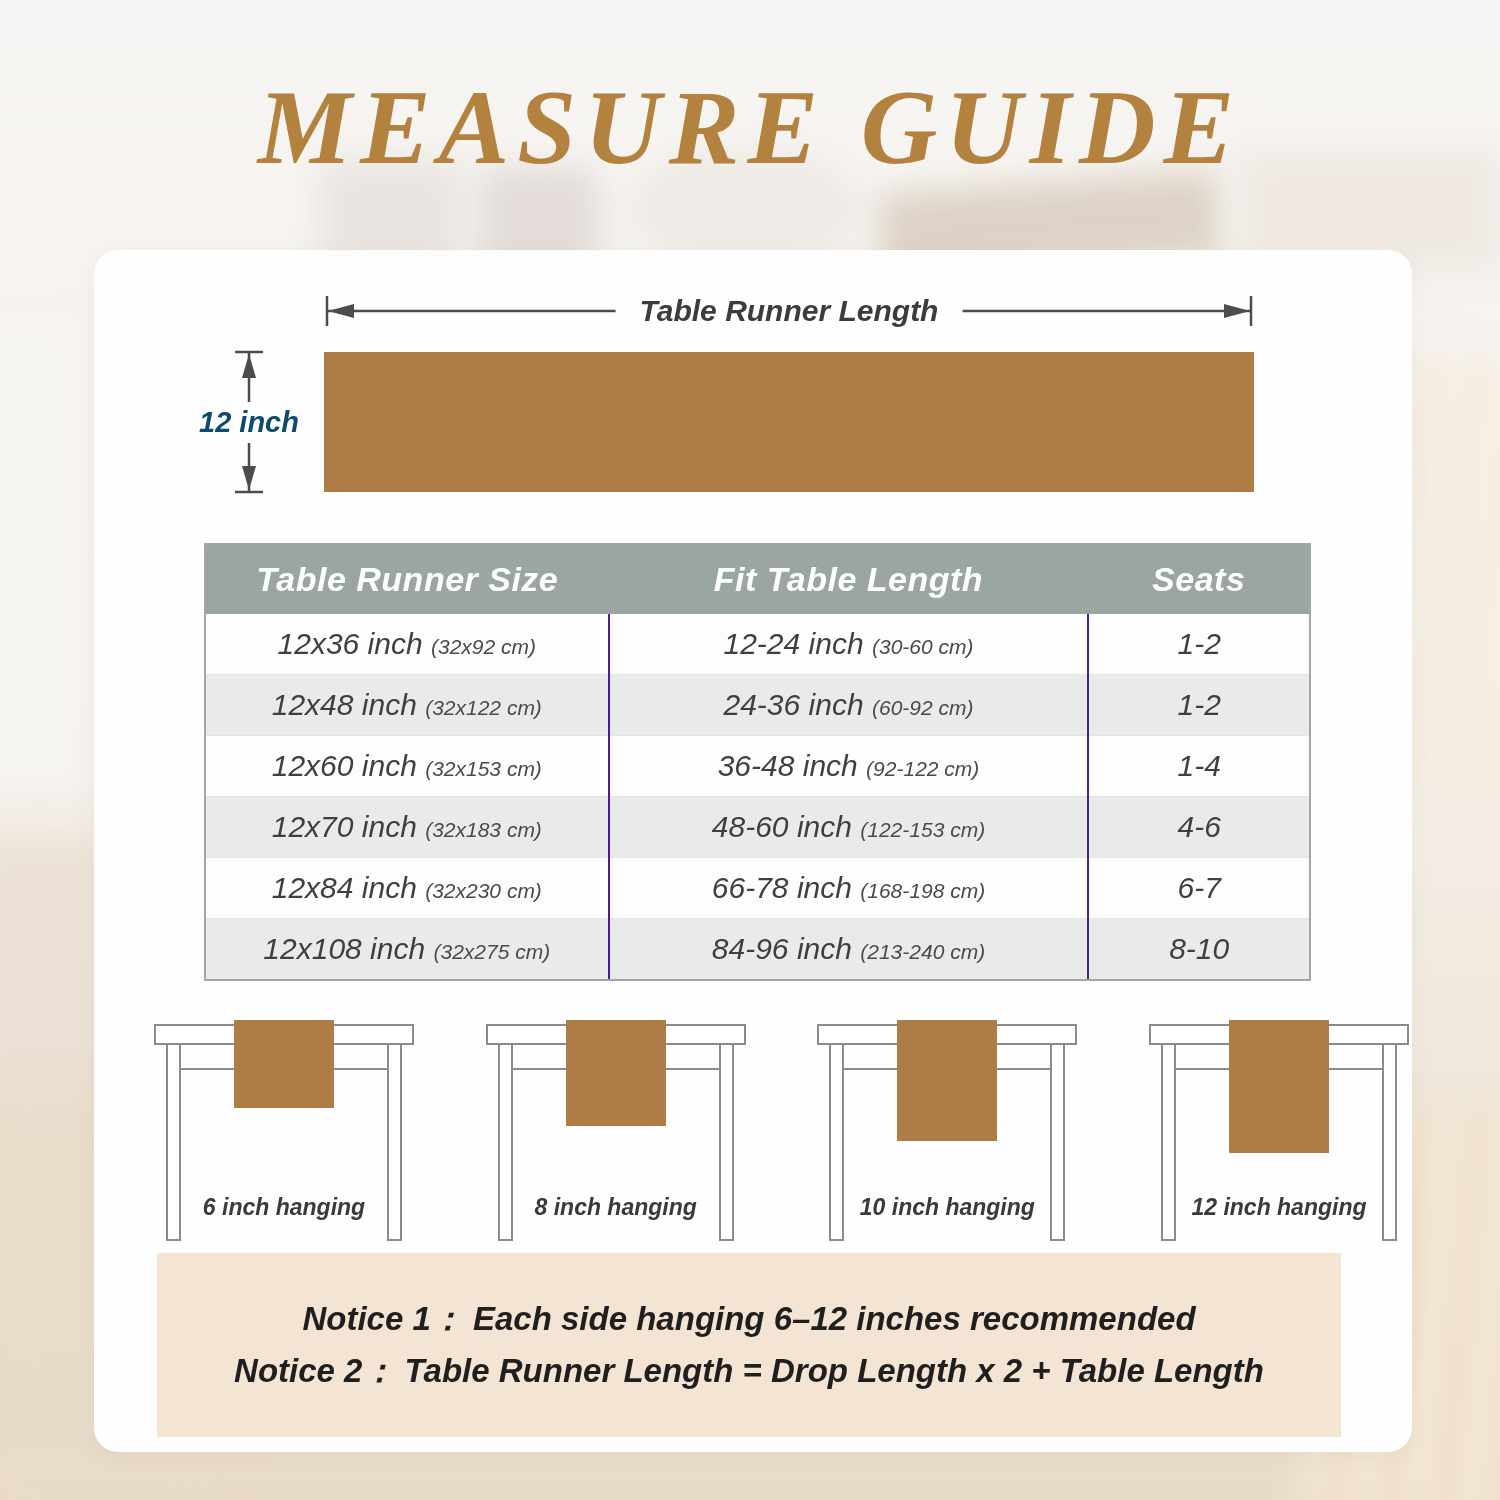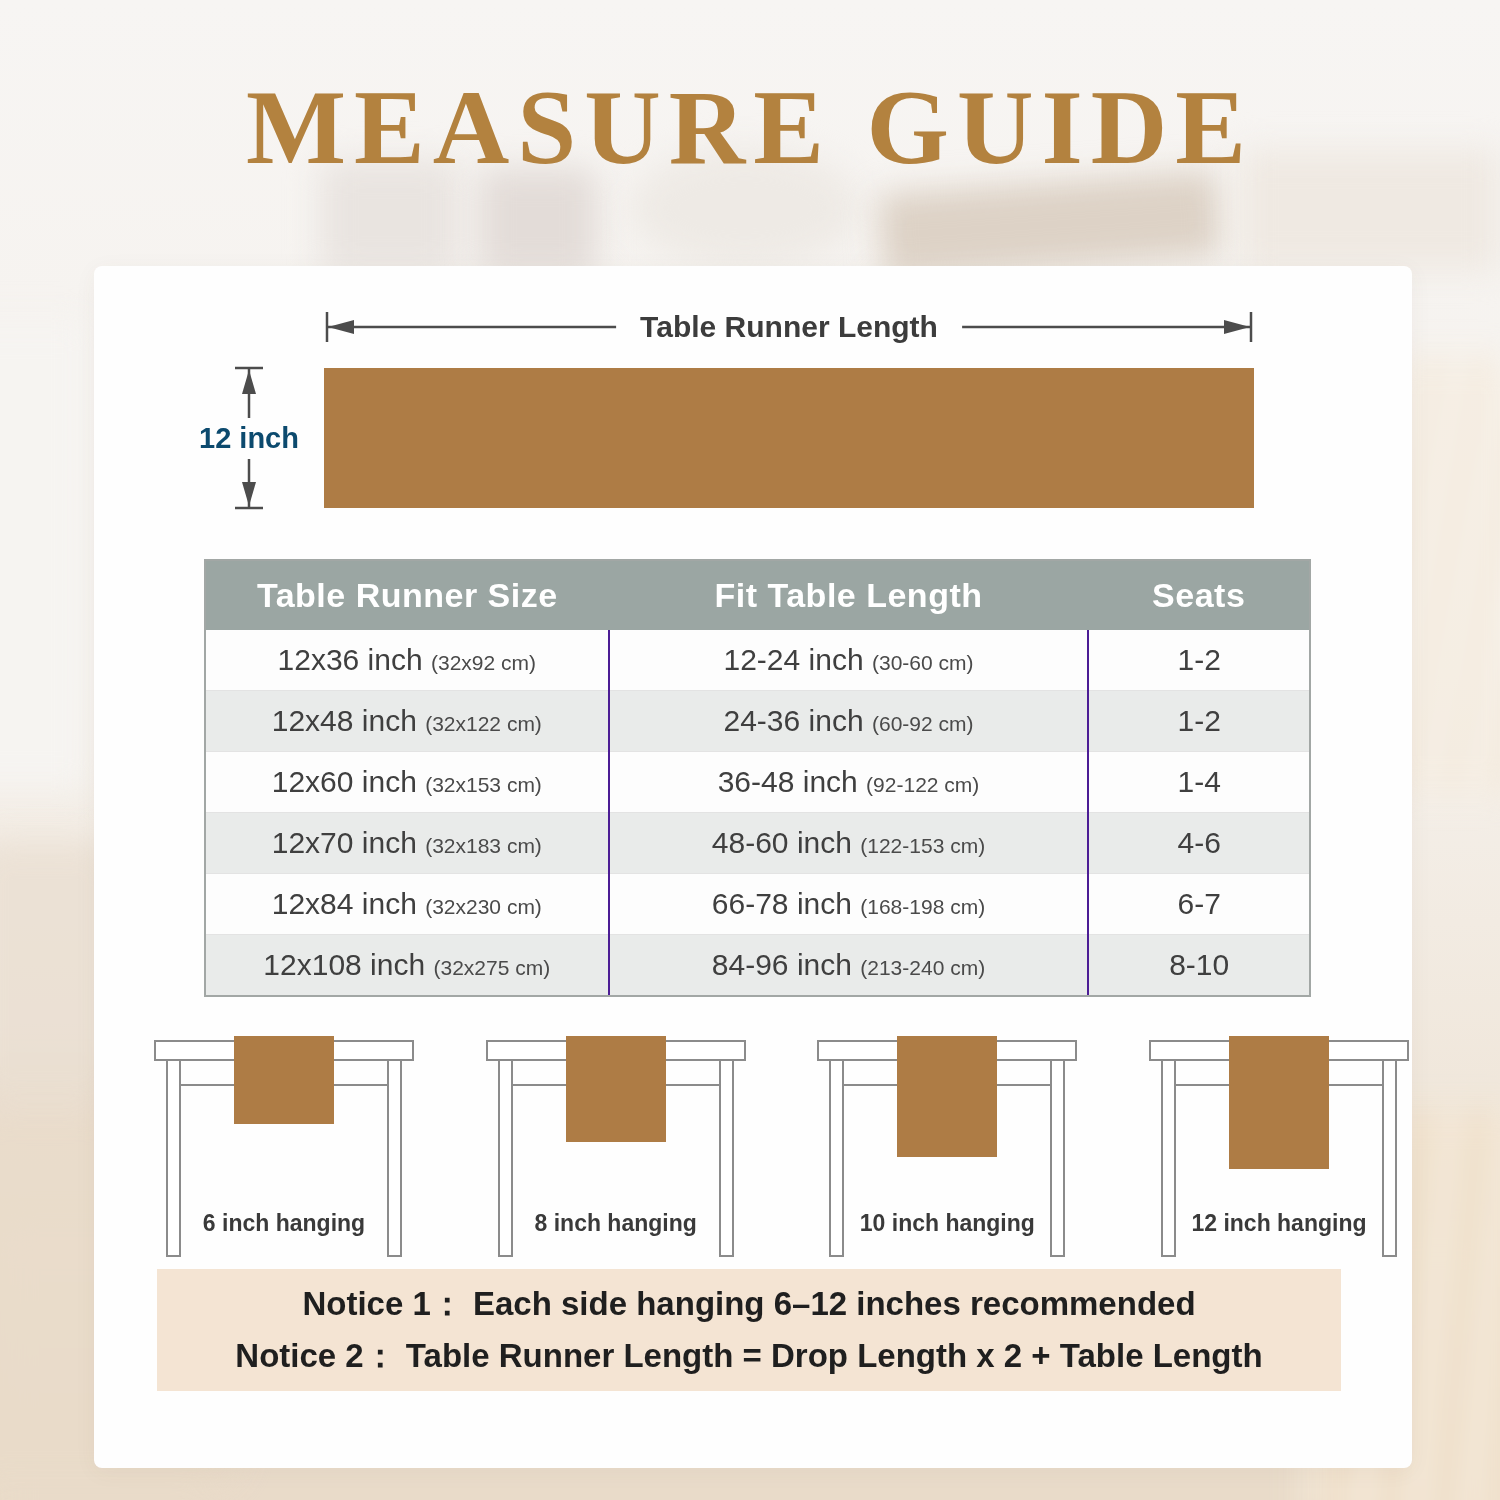--- a/index.html
+++ b/index.html
@@ -1,17 +1,17 @@
 <!DOCTYPE html>
 <html><head>
 <meta charset="utf-8">
 <style>
   html,body{margin:0;padding:0;}
   .stage{position:relative;width:1500px;height:1500px;overflow:hidden;
-         font-family:"Liberation Sans", sans-serif;background:#f6f4f1;}
+         font-family:"Liberation Sans", sans-serif;background:#f6f4f1;font-style:italic;}
 
   
   .bg{position:absolute;inset:0;
       background:linear-gradient(180deg,#f7f5f3 0%,#f5f1ec 45%,#efe5d8 78%,#eadcc8 100%);}
   .bg .blob{position:absolute;filter:blur(16px);}
   .b1{left:320px;top:160px;width:140px;height:115px;background:#e9e4e0;border-radius:18px;}
   .b2{left:478px;top:168px;width:120px;height:108px;background:#e3dcd8;border-radius:16px;}
   .b3{left:630px;top:148px;width:230px;height:120px;background:#eeeae5;border-radius:50%;}
   .b4{left:880px;top:182px;width:340px;height:85px;background:#ddd2c6;transform:rotate(-4deg);border-radius:10px;}
   .b10{right:0;top:150px;width:260px;height:120px;background:#efe9e2;}
@@ -23,22 +23,22 @@
       background:repeating-linear-gradient(95deg,#ecd9c0 0 22px,#f6ecdd 22px 54px);opacity:.9;}
   .b8{left:-50px;bottom:10px;width:290px;height:430px;background:#e9dbc9;border-radius:40px;opacity:.85;}
   .b11{left:-30px;top:840px;width:150px;height:270px;background:#eadfd2;border-radius:30px;opacity:.8;}
 
   
   .title{position:absolute;left:0;top:70px;width:100%;text-align:center;z-index:3;
          font-family:"Liberation Serif", serif;font-weight:bold;font-size:106px;
          letter-spacing:8px;color:#b3823f;line-height:1.1;}
 
   
-  .card{position:absolute;left:94px;top:266px;width:1318px;height:1202px;z-index:2;
-        background:#fefefe;border-radius:8px;box-shadow:0 4px 22px rgba(90,70,50,.05);}
+  .card{position:absolute;left:94px;top:250px;width:1318px;height:1202px;z-index:2;
+        background:#fefefe;border-radius:24px;box-shadow:0 4px 22px rgba(90,70,50,.05);}
 
   
   .h-arrow{position:absolute;left:230px;top:41px;width:930px;height:40px;}
   .h-arrow svg{position:absolute;left:0;top:0;}
   .h-arrow-label{position:absolute;left:50%;top:1px;transform:translateX(-50%);
       background:#fefefe;padding:0 24px;font-size:30px;font-weight:bold;color:#3c3c3c;
       line-height:38px;white-space:nowrap;}
   .runner-big{position:absolute;left:230px;top:102px;width:930px;height:140px;background:#ae7c45;}
   .v-arrow{position:absolute;left:135px;top:100px;width:40px;height:144px;}
   .v-arrow-label{position:absolute;left:82px;top:152px;width:146px;text-align:center;
@@ -67,21 +67,21 @@
   .mt-leg{position:absolute;top:25px;width:15px;height:198px;background:#fff;
       border:2px solid #8b8b8b;border-top:none;box-sizing:border-box;}
   .mt-leg.l{left:12px;}  .mt-leg.r{right:12px;}
   .mt-apron{position:absolute;left:27px;right:27px;top:50px;height:2px;background:#8b8b8b;}
   .mt-runner{position:absolute;left:80px;top:2px;width:100px;background:#ae7c45;z-index:2;}
   .d1{height:88px;} .d2{height:106px;} .d3{height:121px;} .d4{height:133px;}
   .mt-label{position:absolute;left:-20px;right:-20px;top:176px;text-align:center;
       font-size:23px;font-weight:bold;color:#3a3a3a;z-index:3;}
 
   
-  .notice{position:absolute;left:63px;top:1003px;width:1184px;height:122px;
+  .notice{position:absolute;left:63px;top:1003px;width:1184px;height:184px;
       background:#f4e4d3;display:flex;flex-direction:column;justify-content:center;
       gap:12px;}
   .notice-line{text-align:center;font-size:33px;font-weight:bold;color:#1f1f1f;
       line-height:1.2;}
 </style>
 </head>
 <body>
 
 <div class="stage">
 

